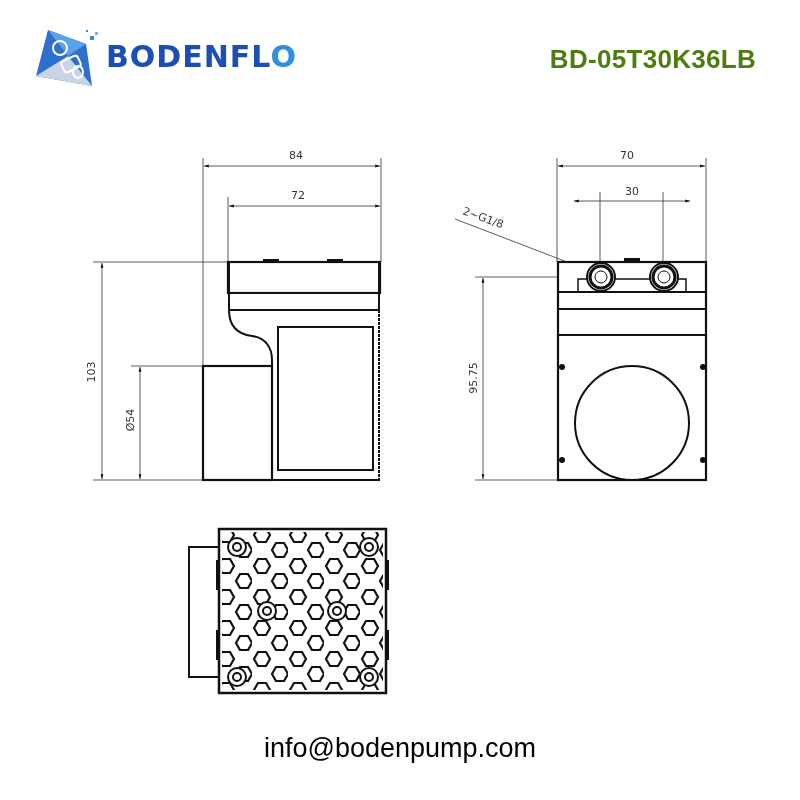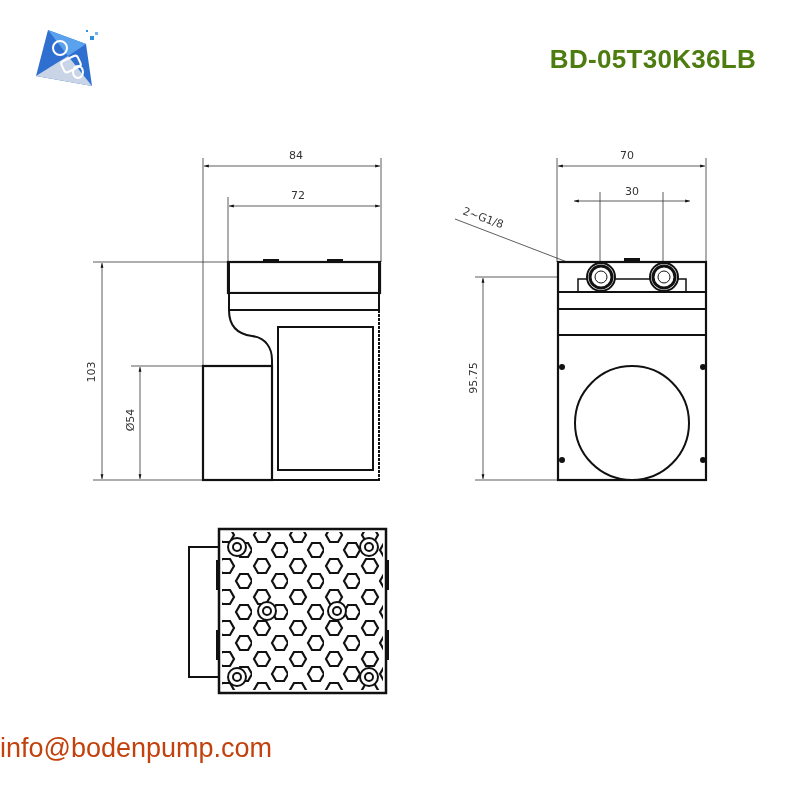--- a/index.html
+++ b/index.html
@@ -2,41 +2,42 @@
 <html><head>
 <meta charset="utf-8">
 <style>
   html,body{margin:0;padding:0;background:#ffffff;}
   body{width:800px;height:800px;position:relative;overflow:hidden;font-family:"Liberation Sans",sans-serif;}
   .logo{position:absolute;left:34px;top:24px;height:66px;display:flex;align-items:center;}
   .logo-mark{width:68px;height:62px;position:relative;}
   .brand{font-family:"DejaVu Sans",sans-serif;font-weight:bold;font-size:30px;color:#1c4fb3;letter-spacing:1px;margin-left:4px;line-height:1;}
   .brand .q{color:#2f8fe0;}
   .model{position:absolute;right:44px;top:44px;font-family:"Liberation Sans",sans-serif;font-weight:bold;font-size:26px;color:#4d7c0f;letter-spacing:0.3px;}
-  .email{position:absolute;left:0;right:0;top:733px;text-align:left;font-family:"Liberation Sans",sans-serif;font-size:27px;color:#c2410c;font-weight:normal;}
+  .email{position:absolute;left:0;right:0;top:733px;text-align:center;font-family:"Liberation Sans",sans-serif;font-size:27px;color:#000000;font-weight:normal;}
   svg.drawing{position:absolute;left:0;top:0;}
   .dim{font-family:"DejaVu Sans",sans-serif;font-size:11px;fill:#333;}
 </style>
 </head>
 <body>
 
 <div class="logo">
   <div class="logo-mark">
     <svg width="68" height="62" viewBox="0 0 68 62">
       <polygon points="14,4 52,18 58,60 2,50" fill="#2f6fd0"></polygon>
       <polygon points="14,4 52,18 34,30" fill="#5aa2ee"></polygon>
       <polygon points="2,50 34,30 58,60" fill="#c9d4e6"></polygon>
       <circle cx="26" cy="22" r="7" fill="none" stroke="#fff" stroke-width="2"></circle>
       <rect x="28" y="32" width="18" height="12" rx="3" fill="none" stroke="#fff" stroke-width="2" transform="rotate(-25 37 38)"></rect>
       <ellipse cx="44" cy="46" rx="5" ry="6" fill="none" stroke="#fff" stroke-width="2"></ellipse>
       <rect x="56" y="10" width="4" height="4" fill="#2f8fe0"></rect>
       <rect x="61" y="6" width="3" height="3" fill="#6fb3f0"></rect>
       <rect x="52" y="4" width="2" height="2" fill="#2f8fe0"></rect>
     </svg>
   </div>
+  <span class="brand"><span>BODENFL</span><span class="q">O</span></span>
 </div>
 
 <div class="model">BD-05T30K36LB</div>
 
 <svg class="drawing" width="800" height="800" viewBox="0 0 800 800">
   <defs>
     <marker id="arr" viewBox="0 0 10 10" refX="10" refY="5" markerWidth="9" markerHeight="6" orient="auto-start-reverse">
       <path d="M0,2 L10,5 L0,8 z" fill="#111"></path>
     </marker>
     <pattern id="hex" x="0" y="0" width="36" height="31" patternUnits="userSpaceOnUse">

